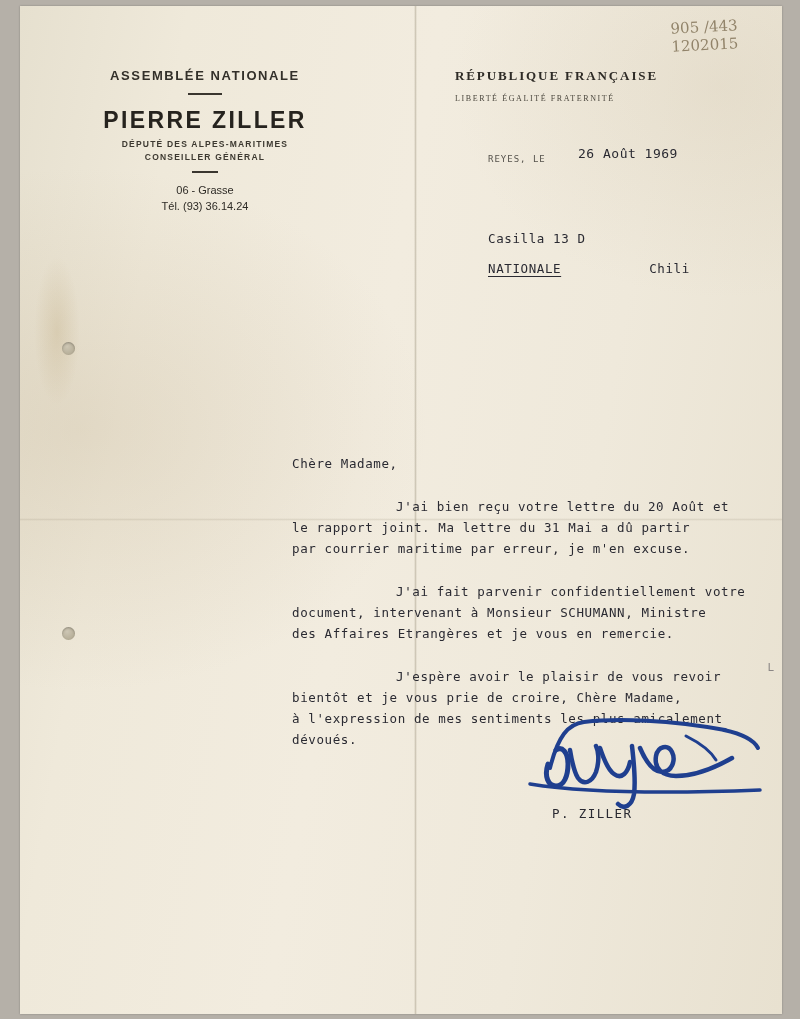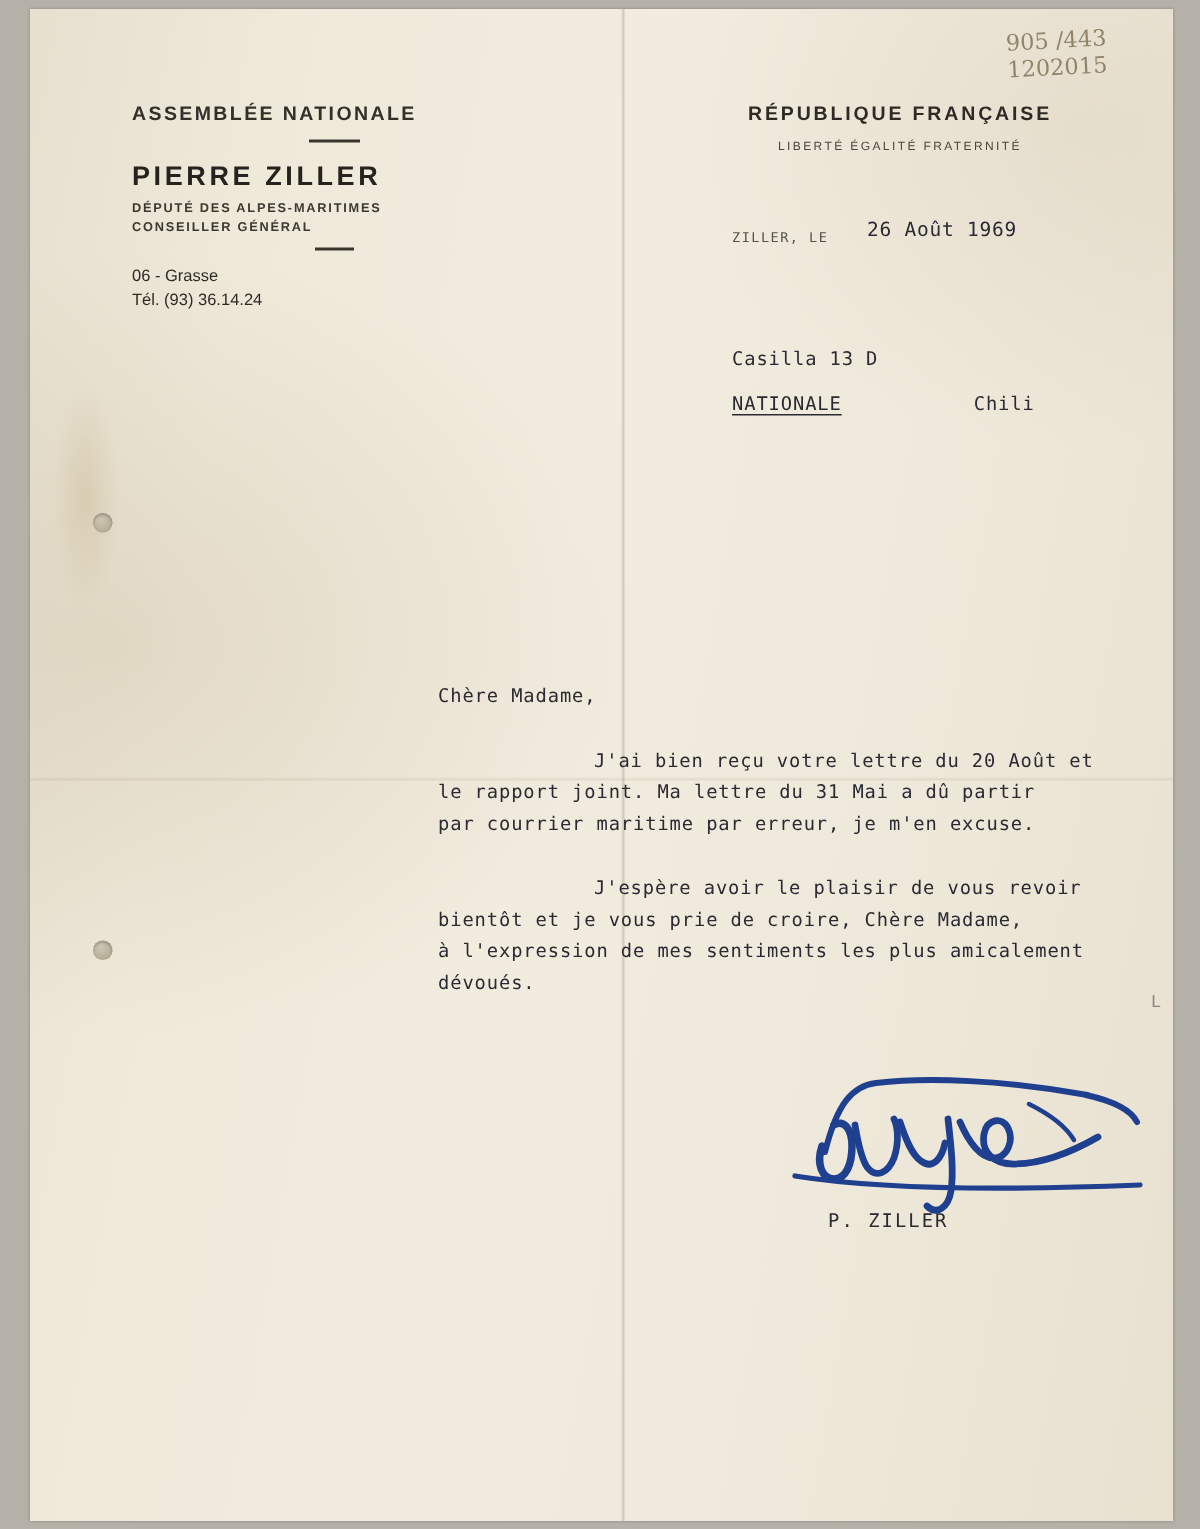--- a/index.html
+++ b/index.html
@@ -77,40 +77,41 @@
     font-size: 15px;
     line-height: 18px;
     transform: rotate(-3deg);
     opacity: 0.78;
   }
   #archive-note div { white-space: nowrap; }
 
   
   #letterhead-left {
     position: absolute;
-    left: 68px;
+    left: 50px;
     top: 62px;
     width: 270px;
+    text-align: center;
     color: #2e2b26;
   }
   .lh-assembly {
     font-size: 13px;
     letter-spacing: 1.6px;
     font-weight: 700;
     color: #33302a;
   }
   .rule {
     width: 34px;
     height: 2px;
     background: #3a362f;
     margin: 10px auto 12px auto;
   }
   .rule.short { width: 26px; height: 2px; margin: 9px auto 9px auto; }
   .lh-name {
-    font-size: 18px;
+    font-size: 23px;
     font-weight: 700;
     letter-spacing: 2.4px;
     color: #26231e;
   }
   .lh-sub {
     font-size: 8.5px;
     letter-spacing: 1.2px;
     margin-top: 5px;
     color: #3d3931;
     font-weight: 700;
@@ -131,25 +132,25 @@
   }
   .lh-addr {
     font-size: 11px;
     margin-top: 5px;
     line-height: 16px;
     color: #2e2b26;
   }
 
   #letterhead-right {
     position: absolute;
-    left: 420px;
+    left: 435px;
     top: 62px;
     width: 320px;
-    text-align: center;
     color: #2e2b26;
+    font-family: Liberation Serif, serif;
   }
   .rf-title {
     font-size: 13px;
     letter-spacing: 1.9px;
     font-weight: 700;
   }
   .rf-motto {
     font-size: 8px;
     letter-spacing: 1.6px;
     margin-top: 10px;
@@ -278,37 +279,40 @@
       <div class="lh-addr" style="margin-top:0">06 - Grasse</div>
       <div class="lh-addr" style="margin-top:0">Tél. (93) 36.14.24</div>
     </div>
 
     <div id="letterhead-right">
       <div class="rf-title">RÉPUBLIQUE FRANÇAISE</div>
       <div class="rf-motto">LIBERTÉ  ÉGALITÉ  FRATERNITÉ</div>
     </div>
 
     <div id="dateline">
-      <span class="place tw">ZILLER, LE</span>
+      <span class="place tw">REYES, LE</span>
       <span class="date tw">26 Août 1969</span>
     </div>
 
     <div id="addressee" class="tw">
       <div class="line">Casilla 13 D</div>
       <div class="line">
         <span class="underlined">NATIONALE</span><span class="country">Chili</span>
       </div>
     </div>
 
     <div id="salutation" class="tw">Chère Madame,</div>
 
     <div id="body" class="tw">
       <p><span class="indent"></span><span>J'ai bien reçu votre lettre du 20 Août et
 le rapport joint. Ma lettre du 31 Mai a dû partir
 par courrier maritime par erreur, je m'en excuse.</span></p>
+      <p><span class="indent"></span><span>J'ai fait parvenir confidentiellement votre
+document, intervenant à Monsieur SCHUMANN, Ministre
+des Affaires Etrangères et je vous en remercie.</span></p>
       <p><span class="indent"></span><span>J'espère avoir le plaisir de vous revoir
 bientôt et je vous prie de croire, Chère Madame,
 à l'expression de mes sentiments les plus amicalement
 dévoués.</span></p>
     </div>
 
     <div id="edge-mark">L</div>
 
     <div id="signature-area">
       <svg id="signature-svg" width="300" height="110" viewBox="0 0 300 110">

